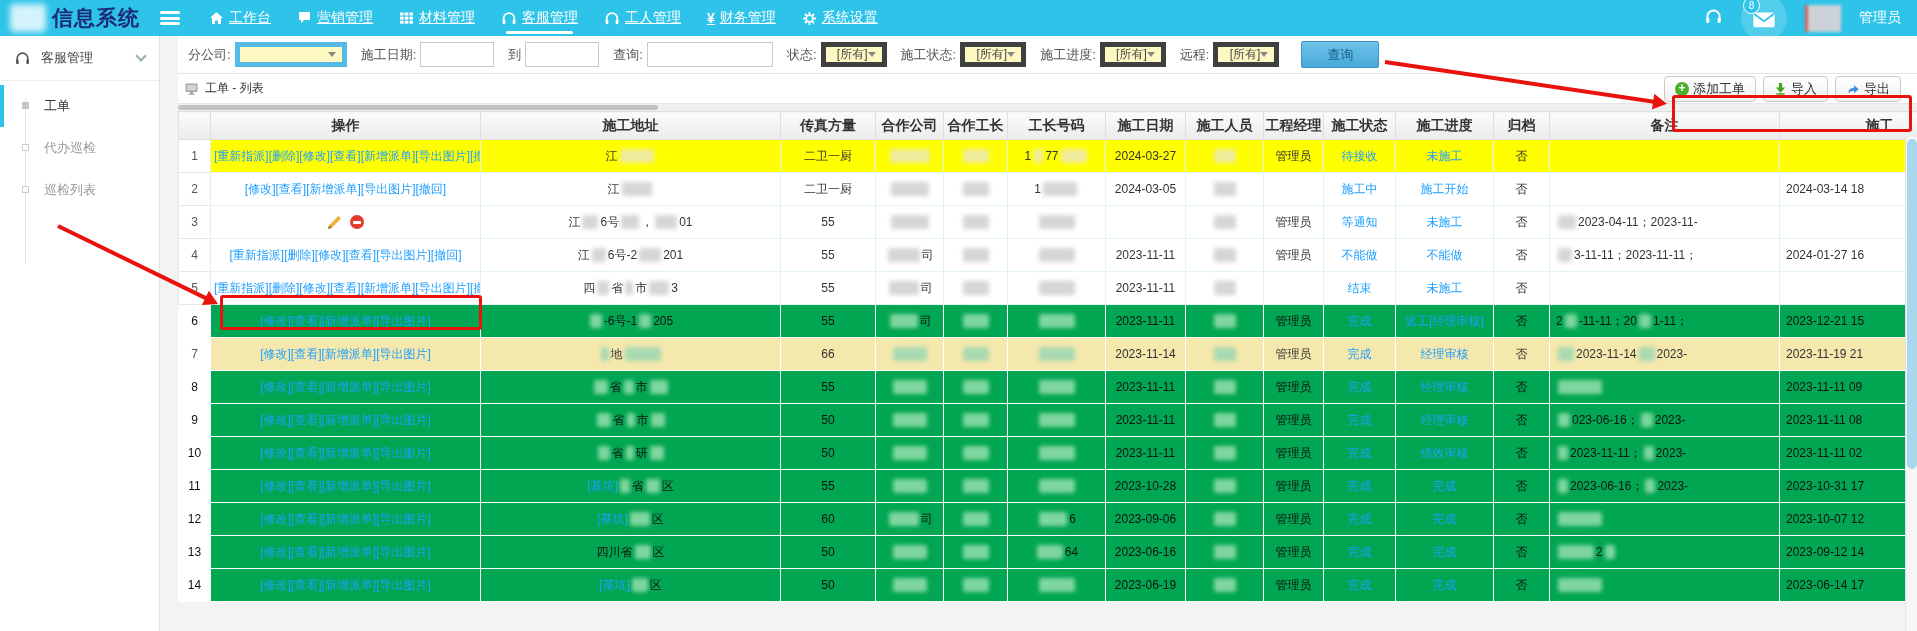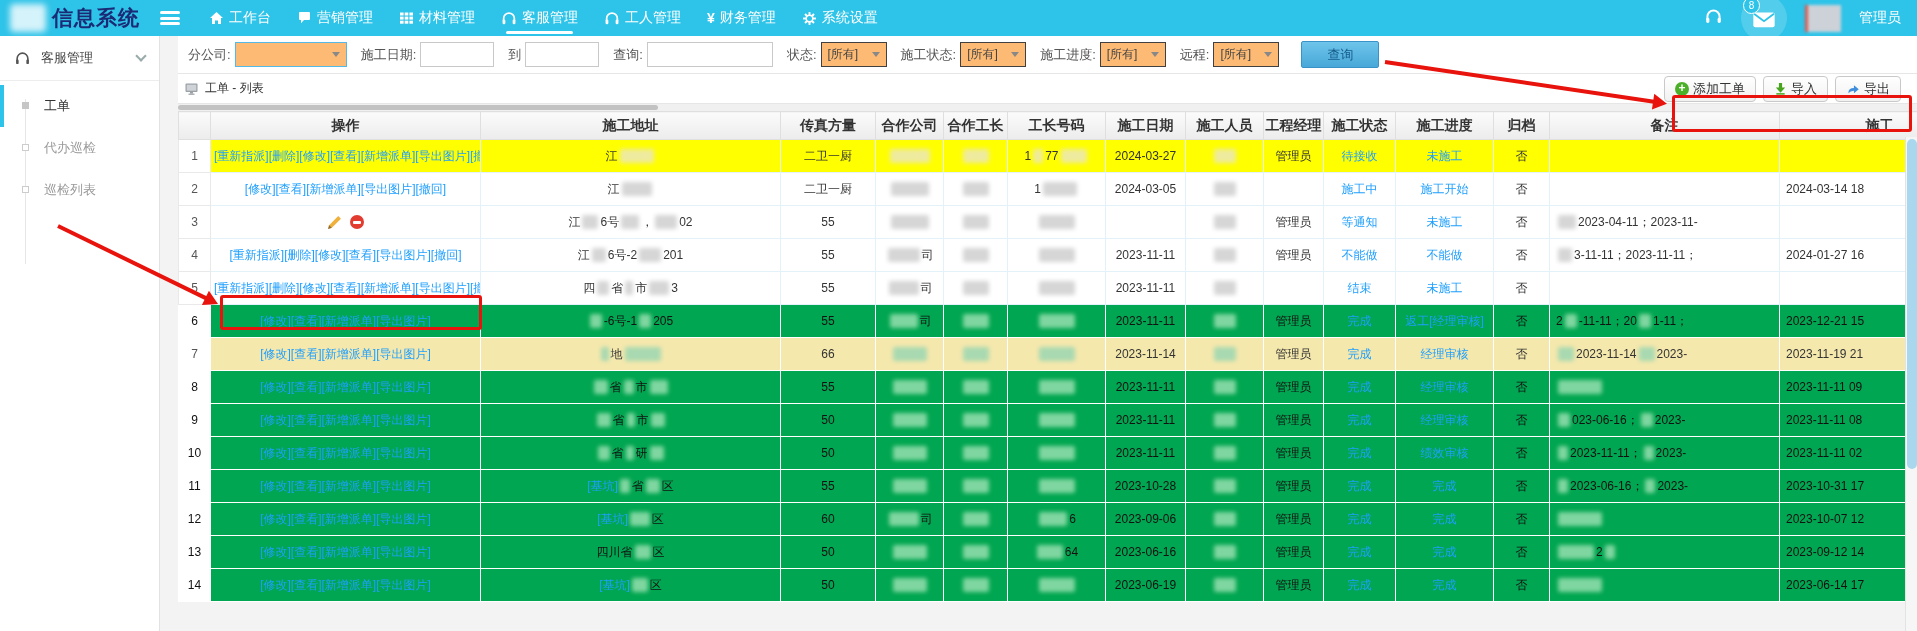--- a/index.html
+++ b/index.html
@@ -7,21 +7,21 @@
 body { font-family:"Liberation Sans","DejaVu Sans",sans-serif; font-size:12px; color:#333; background:#f3f3f3; position:relative; }
 
 
 .navbar { position:absolute; top:0; left:0; right:0; height:36px; background:#2ec3e8; display:flex; align-items:center; color:#fff; z-index:30; }
 .brand { display:flex; align-items:center; gap:6px; padding:0 10px; }
 .logo-blur { width:36px; height:28px; background:rgba(255,255,255,.8); filter:blur(3px); border-radius:4px; }
 .brand-text { font-size:21px; font-weight:bold; color:#1b2a75; letter-spacing:1px; white-space:nowrap; }
 .hamburger { width:20px; height:14px; margin:0 16px 0 10px; display:flex; flex-direction:column; justify-content:space-between; cursor:pointer; }
 .hamburger i { height:3px; background:#fff; border-radius:2px; }
 .nav-items { display:flex; height:100%; }
-.nav-item { display:flex; align-items:center; gap:5px; padding:0 13px; font-size:14px; position:relative; cursor:pointer; white-space:nowrap; }
+.nav-item { display:flex; align-items:center; gap:5px; padding:0 13px; font-size:14px; position:relative; cursor:pointer; white-space:nowrap;text-decoration:underline; }
 .nav-item .icn { display:flex; align-items:center; }
 .nav-item.active::after { content:''; position:absolute; left:18px; right:18px; bottom:2px; height:3px; background:#fff; border-radius:2px; }
 .yen-glyph { font-size:14px; font-weight:bold; }
 .nav-right { margin-left:auto; display:flex; align-items:center; gap:18px; padding-right:16px; }
 .msg-ring { width:46px; height:46px; border-radius:50%; background:rgba(255,255,255,.18); display:flex; align-items:center; justify-content:center; position:relative; }
 .badge { position:absolute; top:2px; left:2px; width:17px; height:17px; border:1.5px solid #fff; border-radius:50%; font-size:10px; display:flex; align-items:center; justify-content:center; color:#fff; background:#2ec3e8; }
 .avatar { width:36px; height:27px; background:#ccd2d8; filter:blur(1.5px); border-left:3px solid #e05a4e; }
 .user-name { font-size:14px; }
 
 
@@ -37,21 +37,21 @@
 .side-item.active .bullet { background:#c6c6c6; border-color:#c6c6c6; }
 
 
 .main { position:absolute; left:160px; top:36px; right:0; bottom:0; background:#f3f3f3; padding-left:18px; overflow:hidden; }
 .panel-head { height:26px; background:#fff; display:flex; align-items:center; gap:7px; color:#666; font-size:13px; border-bottom:1px solid #ededed; padding-left:6px; }
 .filters { background:#fff; height:38px; display:flex; align-items:center; padding-left:10px; border-bottom:1px solid #e6e6e6; white-space:nowrap; }
 .filters label { color:#555; font-size:13px; margin:0 4px 0 14px; }
 .filters label:first-child { margin-left:0; }
 .f-input { height:25px; border:1px solid #c9c9c9; width:74px; padding:0 4px; font-size:12px; }
 .f-input.wide { width:126px; }
-.fake-select { height:25px; border:1px solid #404040; background:#fdba74; display:inline-flex; align-items:center; justify-content:space-between; width:66px; padding:0 6px; color:#444; font-size:12px; cursor:pointer; }
+.fake-select { height:25px; border:5px solid #404040; background:#fef9c3; display:inline-flex; align-items:center; justify-content:flex-end; width:66px; padding:0 6px; color:#444; font-size:12px; cursor:pointer; }
 .fake-select.branch { width:112px; border-color:#55b9e6; }
 .caret { width:0; height:0; border-left:4px solid transparent; border-right:4px solid transparent; border-top:5px solid #888; }
 .btn-query { margin-left:22px; width:78px; height:27px; background:linear-gradient(#6ec4ea,#48a8d8); border:1px solid #3a93c6; border-radius:2px; color:#155c8a; font-size:13px; cursor:pointer; }
 
 .list-band { height:30px; display:flex; align-items:center; background:#fff; border-bottom:1px solid #e6e6e6; padding-left:6px; position:relative; }
 .toolbar { margin-left:auto; display:flex; gap:7px; padding-right:16px; }
 .tbtn { height:26px; background:linear-gradient(#fff,#f1f1f1); border:1px solid #c9c9c9; border-radius:4px; display:inline-flex; align-items:center; gap:4px; padding:0 10px; font-size:13px; color:#333; cursor:pointer; }
 .plus-circle { width:14px; height:14px; border-radius:50%; background:#4caf2a; color:#fff; font-size:12px; line-height:13px; text-align:center; font-weight:bold; display:inline-block; }
 
 .hscroll { height:7px; background:#f0f0f0; position:relative; }
@@ -357,21 +357,21 @@
             <td>否</td>
             <td class="cell-left"></td>
             <td class="cell-left">2024-03-14 18</td>
           </tr>
           <tr class="row-white">
             <td class="row-num">3</td>
             <td><svg class="pencil-icon" width="15" height="15" viewBox="0 0 14 14">
                 <path d="M1 13 L2 9.5 L10.5 1 L13 3.5 L4.5 12 Z" fill="#f0b13c"></path>
                 <path d="M1 13 L2 9.5 L4.5 12 Z" fill="#8a6d3b"></path>
               </svg><span class="ban-icon"></span></td>
-            <td><span>江</span><span class="blur" style="width: 16px;"></span><span>6号</span><span class="blur" style="width: 18px;"></span><span>，</span><span class="blur" style="width: 22px;"></span><span>02</span></td>
+            <td><span>江</span><span class="blur" style="width: 16px;"></span><span>6号</span><span class="blur" style="width: 18px;"></span><span>，</span><span class="blur" style="width: 22px;"></span><span>01</span></td>
             <td>55</td>
             <td><span class="blur" style="width: 38px;"></span></td>
             <td><span class="blur" style="width: 26px;"></span></td>
             <td><span class="blur" style="width: 36px;"></span></td>
             <td></td>
             <td><span class="blur" style="width: 22px;"></span></td>
             <td>管理员</td>
             <td><span class="link">等通知</span></td>
             <td><span class="link">未施工</span></td>
             <td>否</td>

